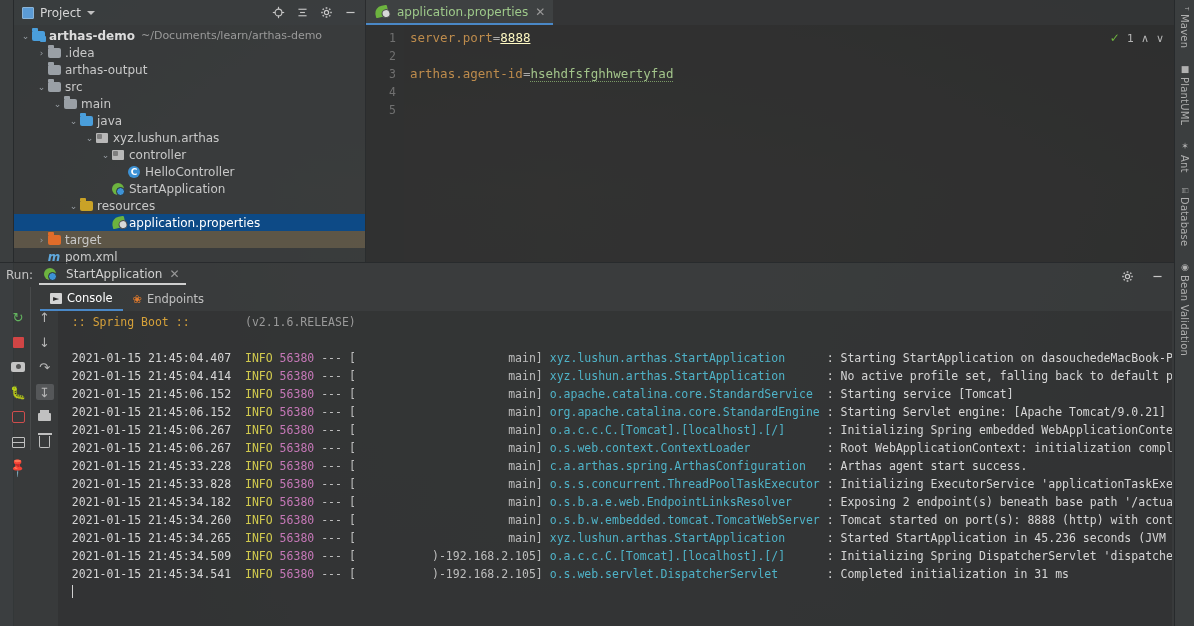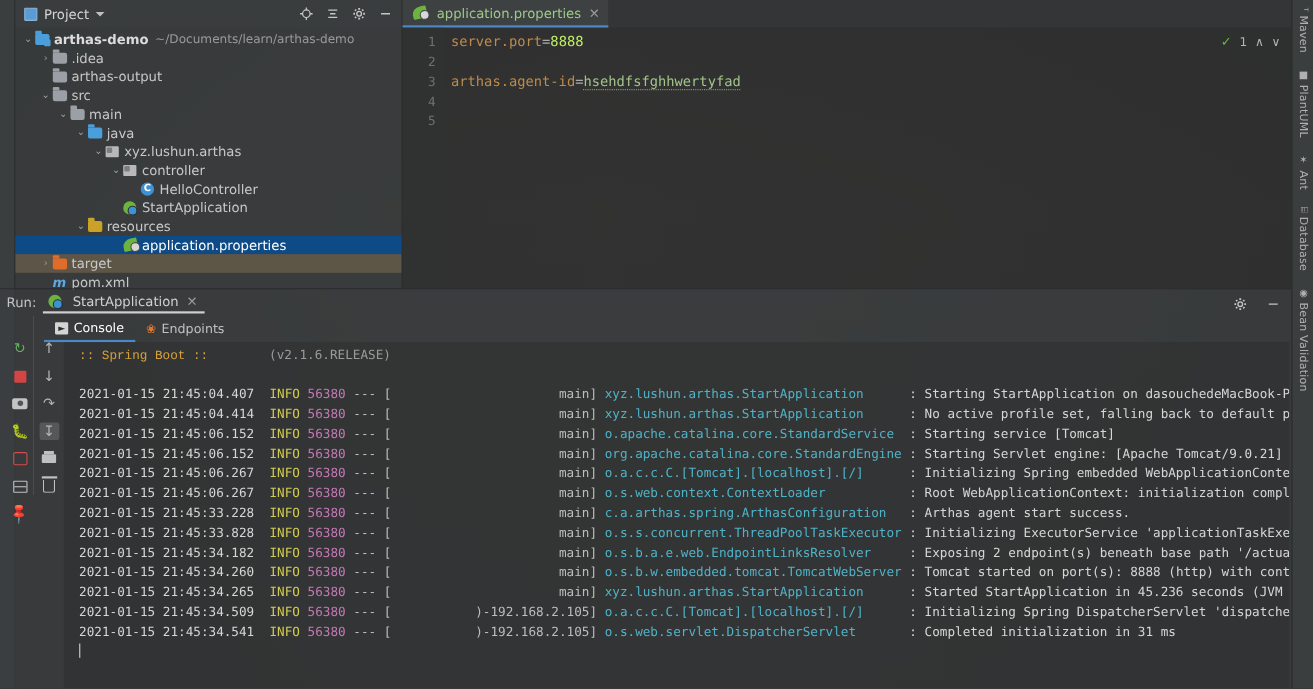--- a/index.html
+++ b/index.html
@@ -140,21 +140,21 @@
     background: rgba(49,51,53,0.35);
   }
   .gutter div { height: 18px; line-height: 18px; }
   .code {
     flex: 1; padding-top: 4px; padding-left: 6px;
     font-family: "DejaVu Sans Mono", monospace; font-size: 12.5px;
   }
   .code .line { height: 18px; line-height: 18px; white-space: pre; }
   .k-key { color: #bd8b4c; }
   .k-eq  { color: #a9a9a9; }
-  .k-num { color: #bef264; }
+  .k-num { color: #fef9c3; text-decoration: underline; }
   .k-val { color: #a2c48a; }
   .k-link { color: #a2c48a; border-bottom: 1px dotted #7a9a66; }
   .redact {
     display: inline-block; vertical-align: -2px;
     width: 165px; height: 13px;
     background:
       linear-gradient(90deg,
         rgba(120,118,96,.85) 0 18px, rgba(96,98,80,.85) 18px 34px,
         rgba(138,134,108,.85) 34px 52px, rgba(88,92,78,.85) 52px 66px,
         rgba(126,126,102,.85) 66px 86px, rgba(100,102,86,.85) 86px 104px,
@@ -224,21 +224,21 @@
   
   .console {
     position: absolute; left: 58px; top: 48px; right: 2px; bottom: 0;
     background: rgba(43,43,43,0.40);
     overflow: hidden;
     font-family: "DejaVu Sans Mono", monospace;
     font-size: 11.5px;
     padding-top: 2px;
   }
   .cline { height: 18px; line-height: 18px; white-space: pre; }
-  .c-banner { color: #d6a13a; font-family: Liberation Mono, monospace; }
+  .c-banner { color: #d6a13a; }
   .c-ver { color: #9a9a9a; }
   .c-ts { color: #d6d6d6; }
   .c-info { color: #d2cb4e; margin-top: 43px; }
   .c-pid { color: #c678b8; }
   .c-dash { color: #bdbdbd; }
   .c-thread { color: #bdbdbd; }
   .c-logger { color: #4fb3c8; }
   .c-msg { color: #d6d6d6; }
   .caret-blink { display: inline-block; width: 1px; height: 13px; background: #d0d0d0; vertical-align: -2px; }
 

